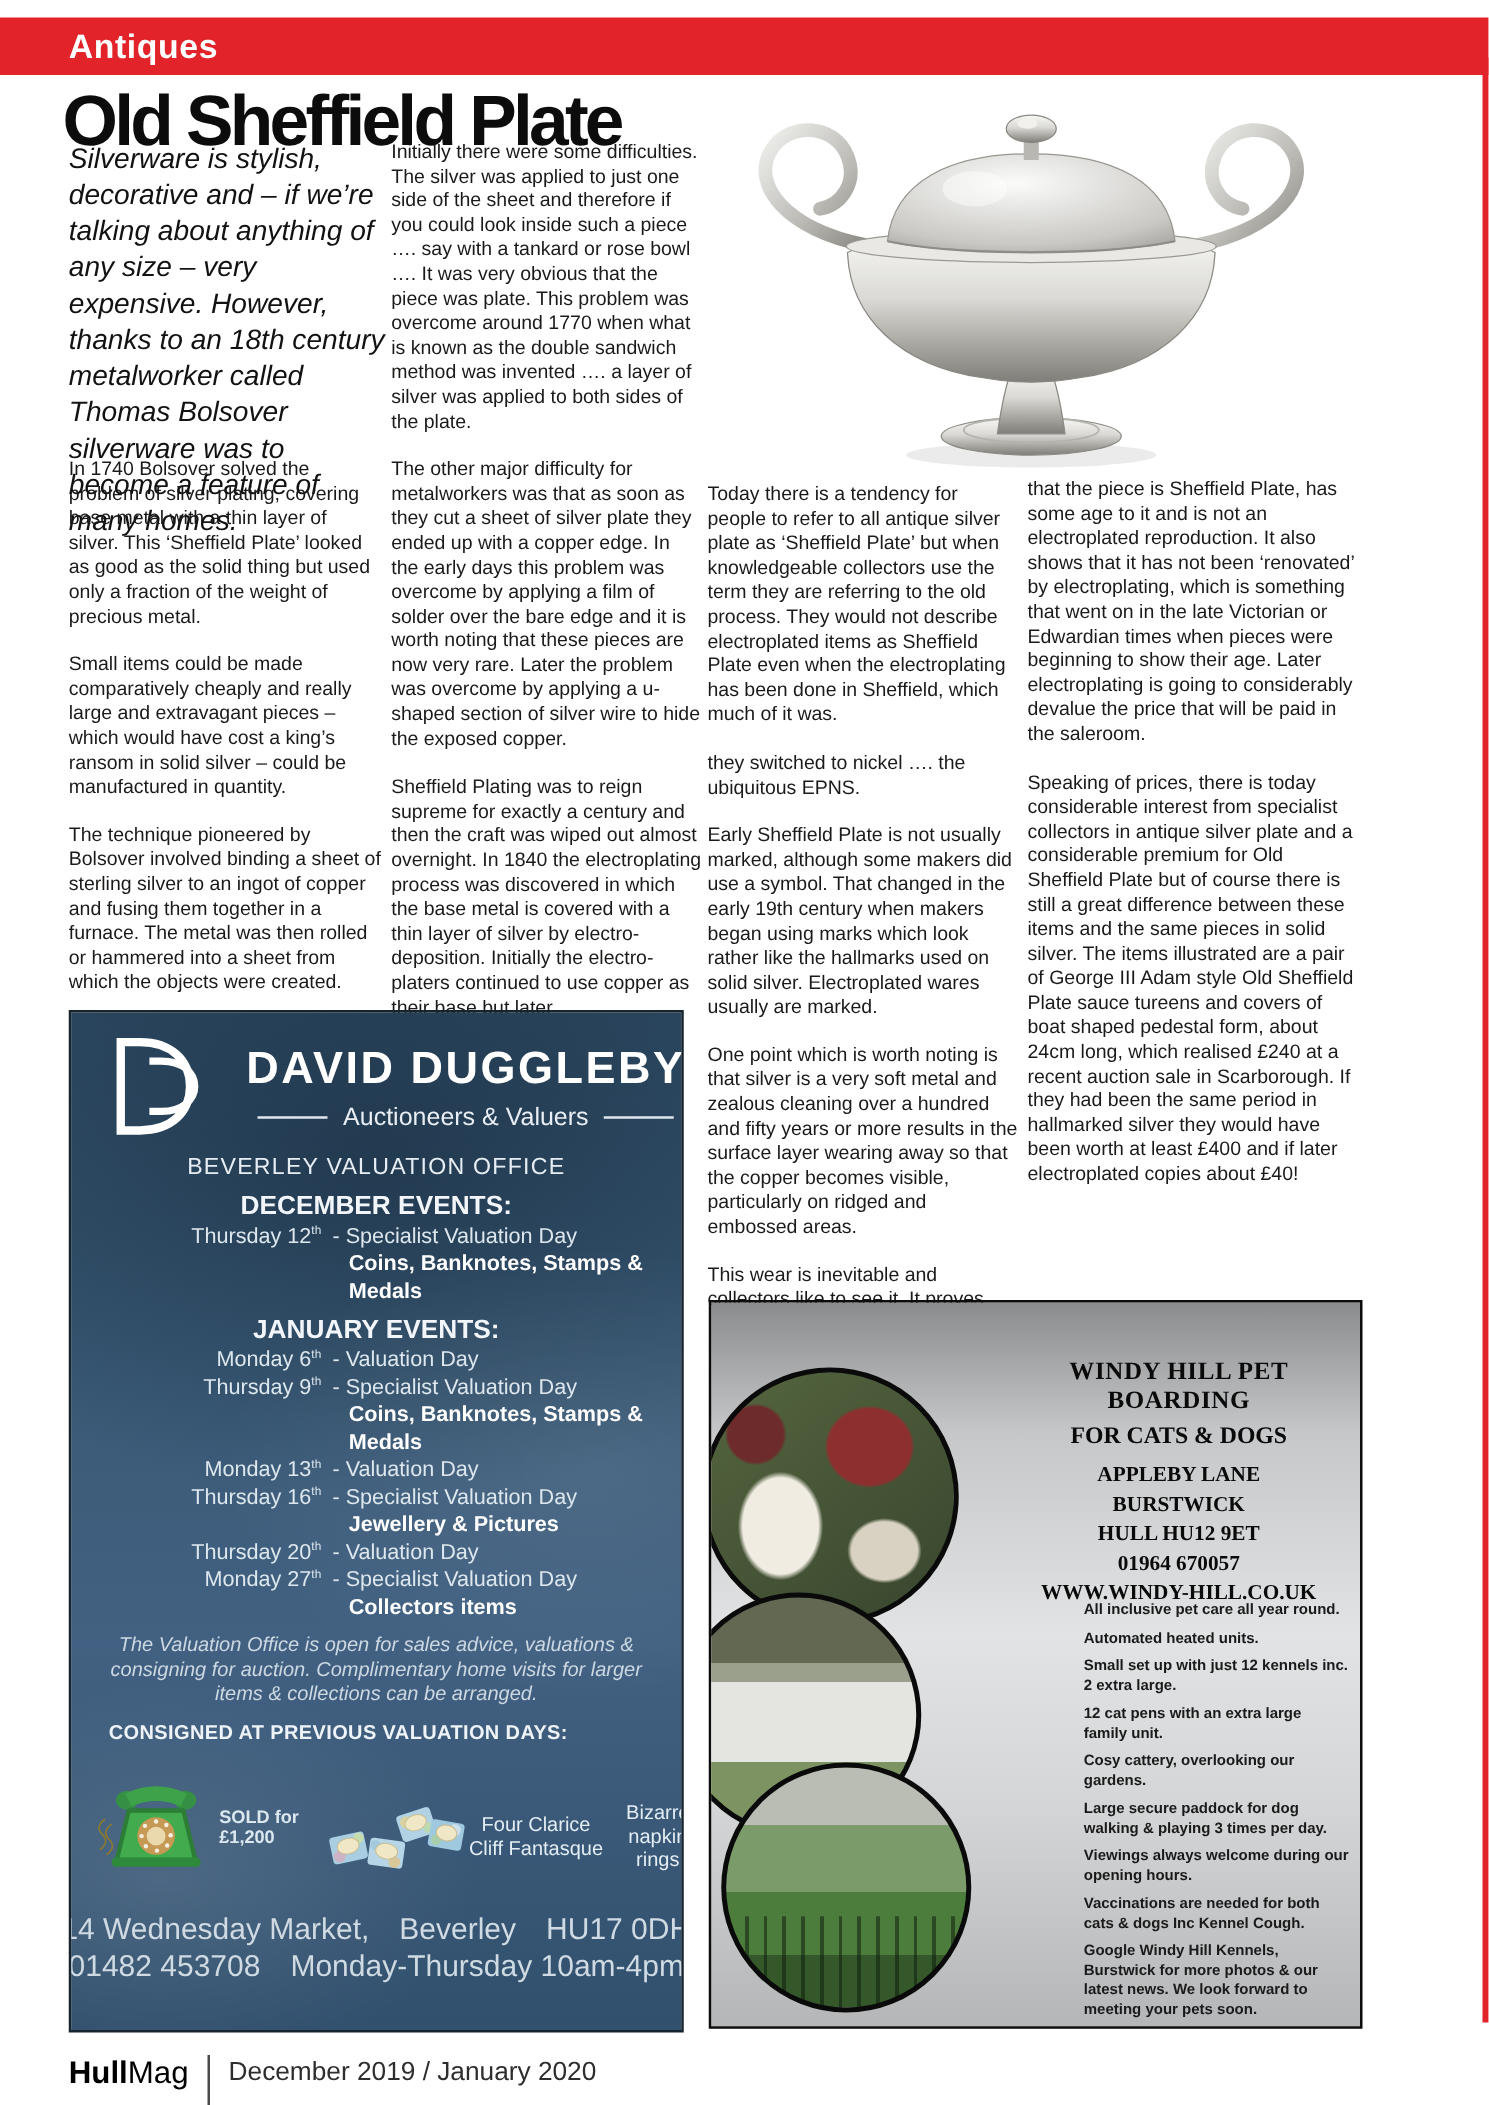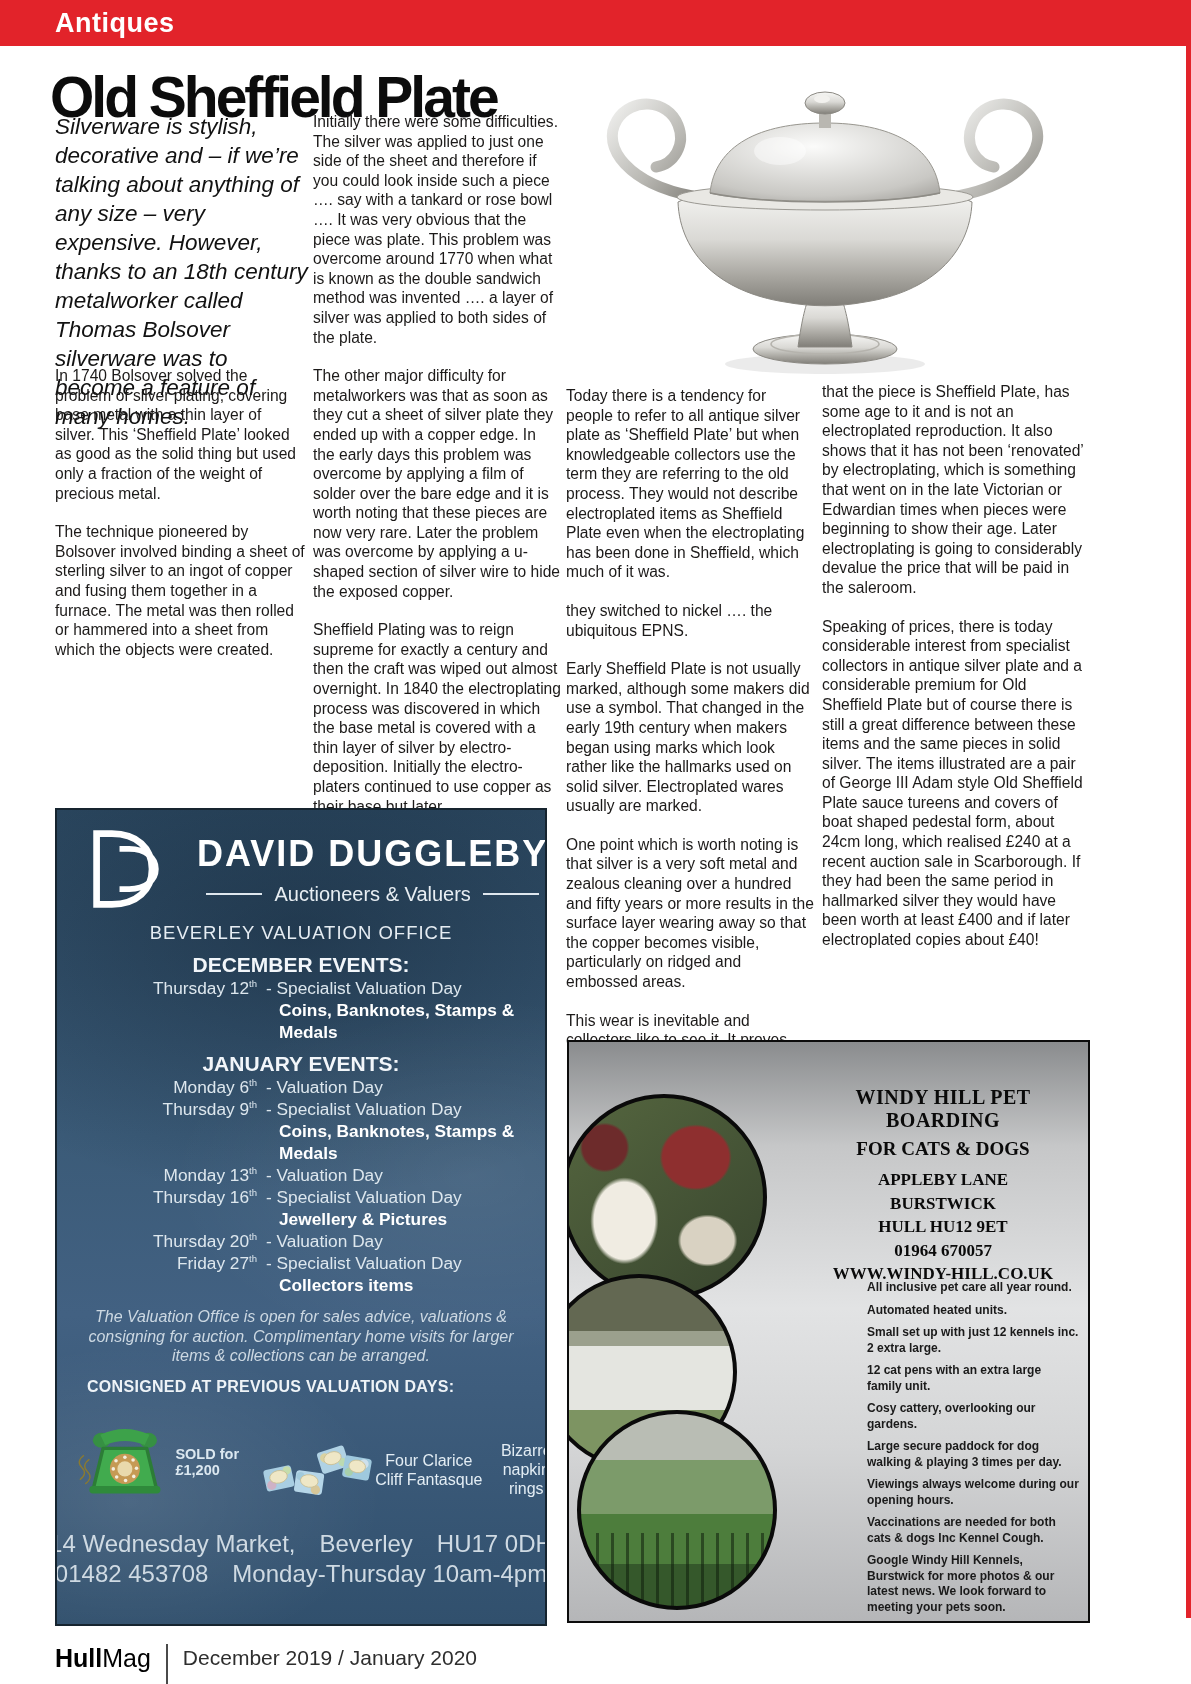--- a/index.html
+++ b/index.html
@@ -9,21 +9,21 @@
     --navy2:#3b5b78;
     --adtext:#dde7ee;
   }
   *{box-sizing:border-box;}
   html,body{margin:0;padding:0;background:#ffffff;}
   .page{
     position:relative;width:1191px;height:1684px;margin:0 auto;background:#fff;
     font-family:"Liberation Sans",sans-serif;color:var(--ink);overflow:hidden;
   }
   
-  .banner{position:absolute;left:0;top:0;width:1191px;height:46px;background:var(--red);}
+  .banner{position:absolute;left:0;top:14px;width:1191px;height:46px;background:var(--red);}
   .banner span{display:inline-block;margin-left:55px;line-height:46px;color:#fff;font-weight:bold;font-size:27px;letter-spacing:.5px;}
   .right-rule{position:absolute;top:46px;right:0;width:5px;height:1572px;background:var(--red);}
   
   .title{position:absolute;left:50px;top:64px;margin:0;font-size:57px;font-weight:800;letter-spacing:-3px;color:#0c0c0c;white-space:nowrap;}
   .intro{position:absolute;left:55px;top:112px;width:254px;font-style:italic;font-size:22.5px;line-height:29px;color:#121212;}
   .col{position:absolute;font-size:15.6px;line-height:19.6px;color:var(--ink);}
   .col p{margin:0 0 19px 0;}
   #col1{left:55px;top:366px;width:250px;}
   #col2{left:313px;top:112px;width:248px;}
   #col3{left:566px;top:386px;width:250px;}
@@ -103,20 +103,21 @@
     <span>Antiques</span>
   </div>
   <div class="right-rule"></div>
 
   <h1 class="title">Old Sheffield Plate</h1>
 
   <div class="intro">Silverware is stylish, decorative and – if we’re talking about anything of any size – very expensive. However, thanks to an 18th century metalworker called Thomas Bolsover silverware was to become a feature of many homes.</div>
 
   <div class="col" id="col1">
     <p>In 1740 Bolsover solved the problem of silver plating, covering base metal with a thin layer of silver. This ‘Sheffield Plate’ looked as good as the solid thing but used only a fraction of the weight of precious metal.</p>
+    <p>Small items could be made comparatively cheaply and really large and extravagant pieces – which would have cost a king’s ransom in solid silver – could be manufactured in quantity.</p>
     <p>The technique pioneered by Bolsover involved binding a sheet of sterling silver to an ingot of copper and fusing them together in a furnace. The metal was then rolled or hammered into a sheet from which the objects were created.</p>
   </div>
   <div class="col" id="col2">
     <p>Initially there were some difficulties. The silver was applied to just one side of the sheet and therefore if you could look inside such a piece …. say with a tankard or rose bowl …. It was very obvious that the piece was plate. This problem was overcome around 1770 when what is known as the double sandwich method was invented …. a layer of silver was applied to both sides of the plate.</p>
     <p>The other major difficulty for metalworkers was that as soon as they cut a sheet of silver plate they ended up with a copper edge. In the early days this problem was overcome by applying a film of solder over the bare edge and it is worth noting that these pieces are now very rare. Later the problem was overcome by applying a u-shaped section of silver wire to hide the exposed copper.</p>
     <p>Sheffield Plating was to reign supreme for exactly a century and then the craft was wiped out almost overnight. In 1840 the electroplating process was discovered in which the base metal is covered with a thin layer of silver by electro-deposition. Initially the electro-platers continued to use copper as their base but later</p>
   </div>
   <div class="col" id="col3">
     <p>Today there is a tendency for people to refer to all antique silver plate as ‘Sheffield Plate’ but when knowledgeable collectors use the term they are referring to the old process. They would not describe electroplated items as Sheffield Plate even when the electroplating has been done in Sheffield, which much of it was.</p>
     <p>they switched to nickel …. the ubiquitous EPNS.</p>
@@ -217,21 +218,21 @@
     </div>
     <div class="ev-row">
       <span class="d"></span>
       <span class="x">Jewellery &amp; Pictures</span>
     </div>
     <div class="ev-row">
       <span class="d"><span>Thursday 20</span><sup>th</sup></span>
       <span>- Valuation Day</span>
     </div>
     <div class="ev-row">
-      <span class="d"><span>Friday 27</span><sup>th</sup></span>
+      <span class="d"><span>Monday 27</span><sup>th</sup></span>
       <span>- Specialist Valuation Day</span>
     </div>
     <div class="ev-row">
       <span class="d"></span>
       <span class="x">Collectors items</span>
     </div>
 
     <div class="dd-note">The Valuation Office is open for sales advice, valuations &amp; consigning for auction. Complimentary home visits for larger items &amp; collections can be arranged.</div>
     <div class="dd-consigned">CONSIGNED AT PREVIOUS VALUATION DAYS:</div>
 

